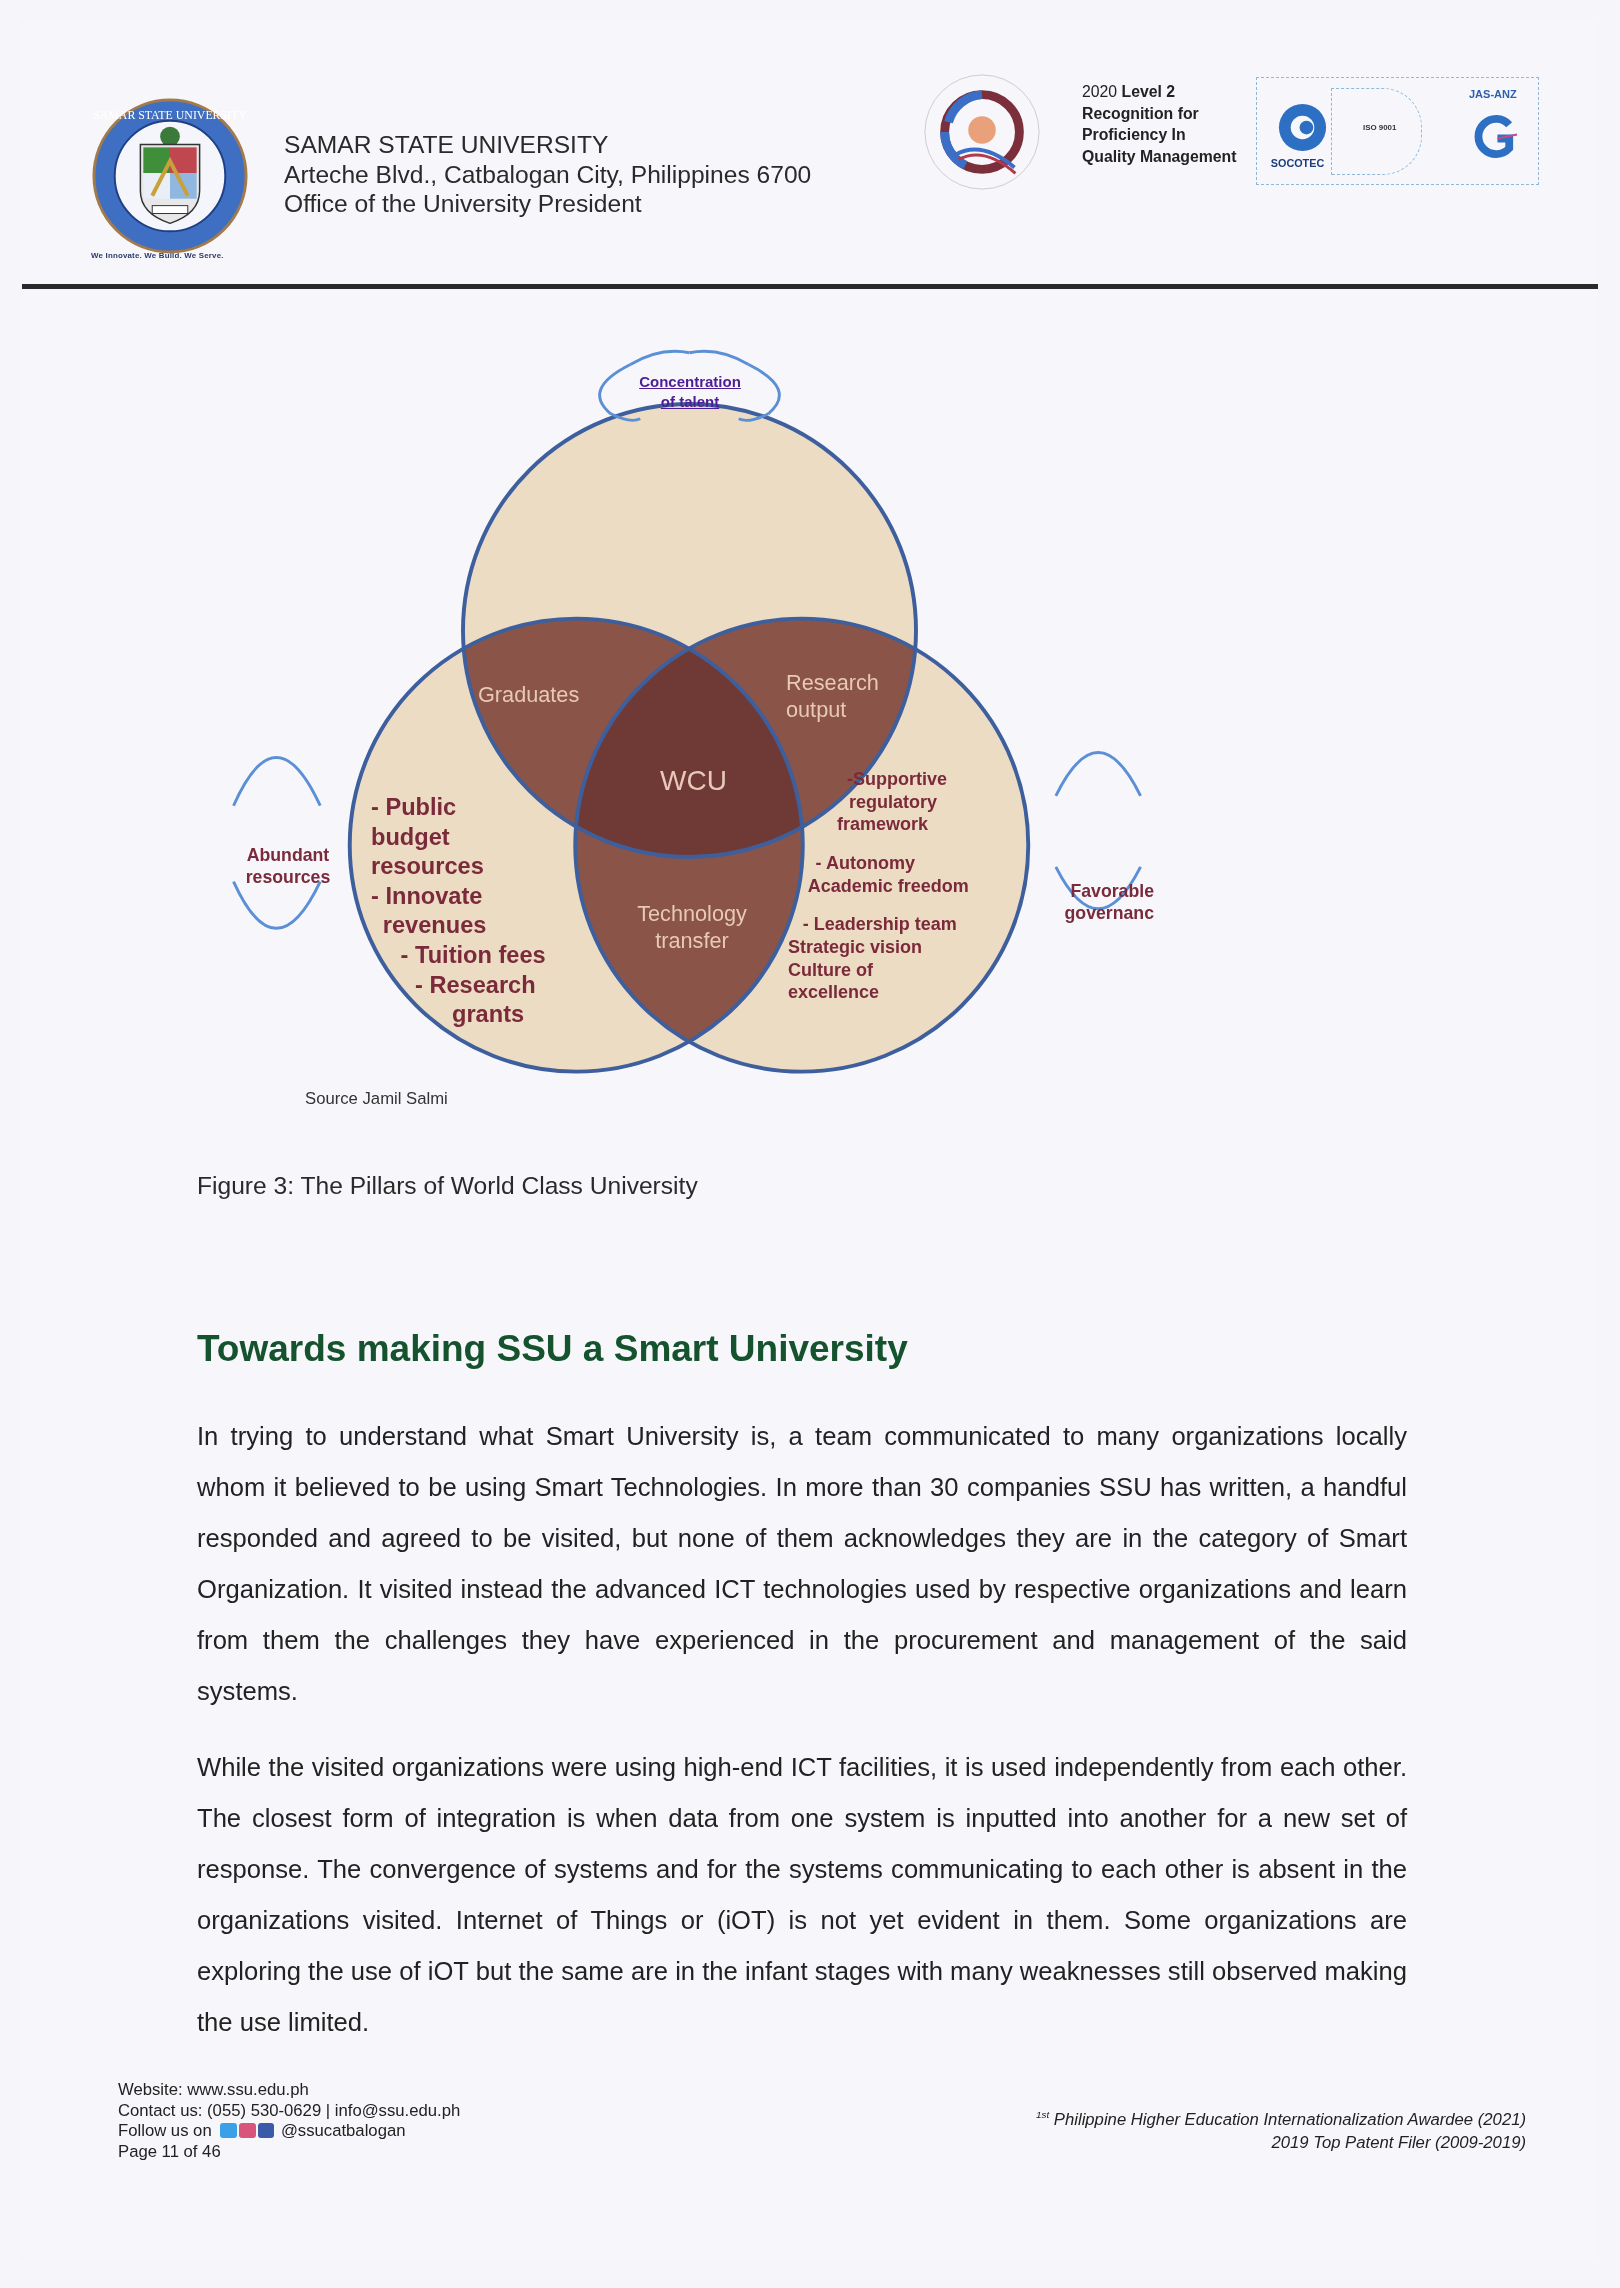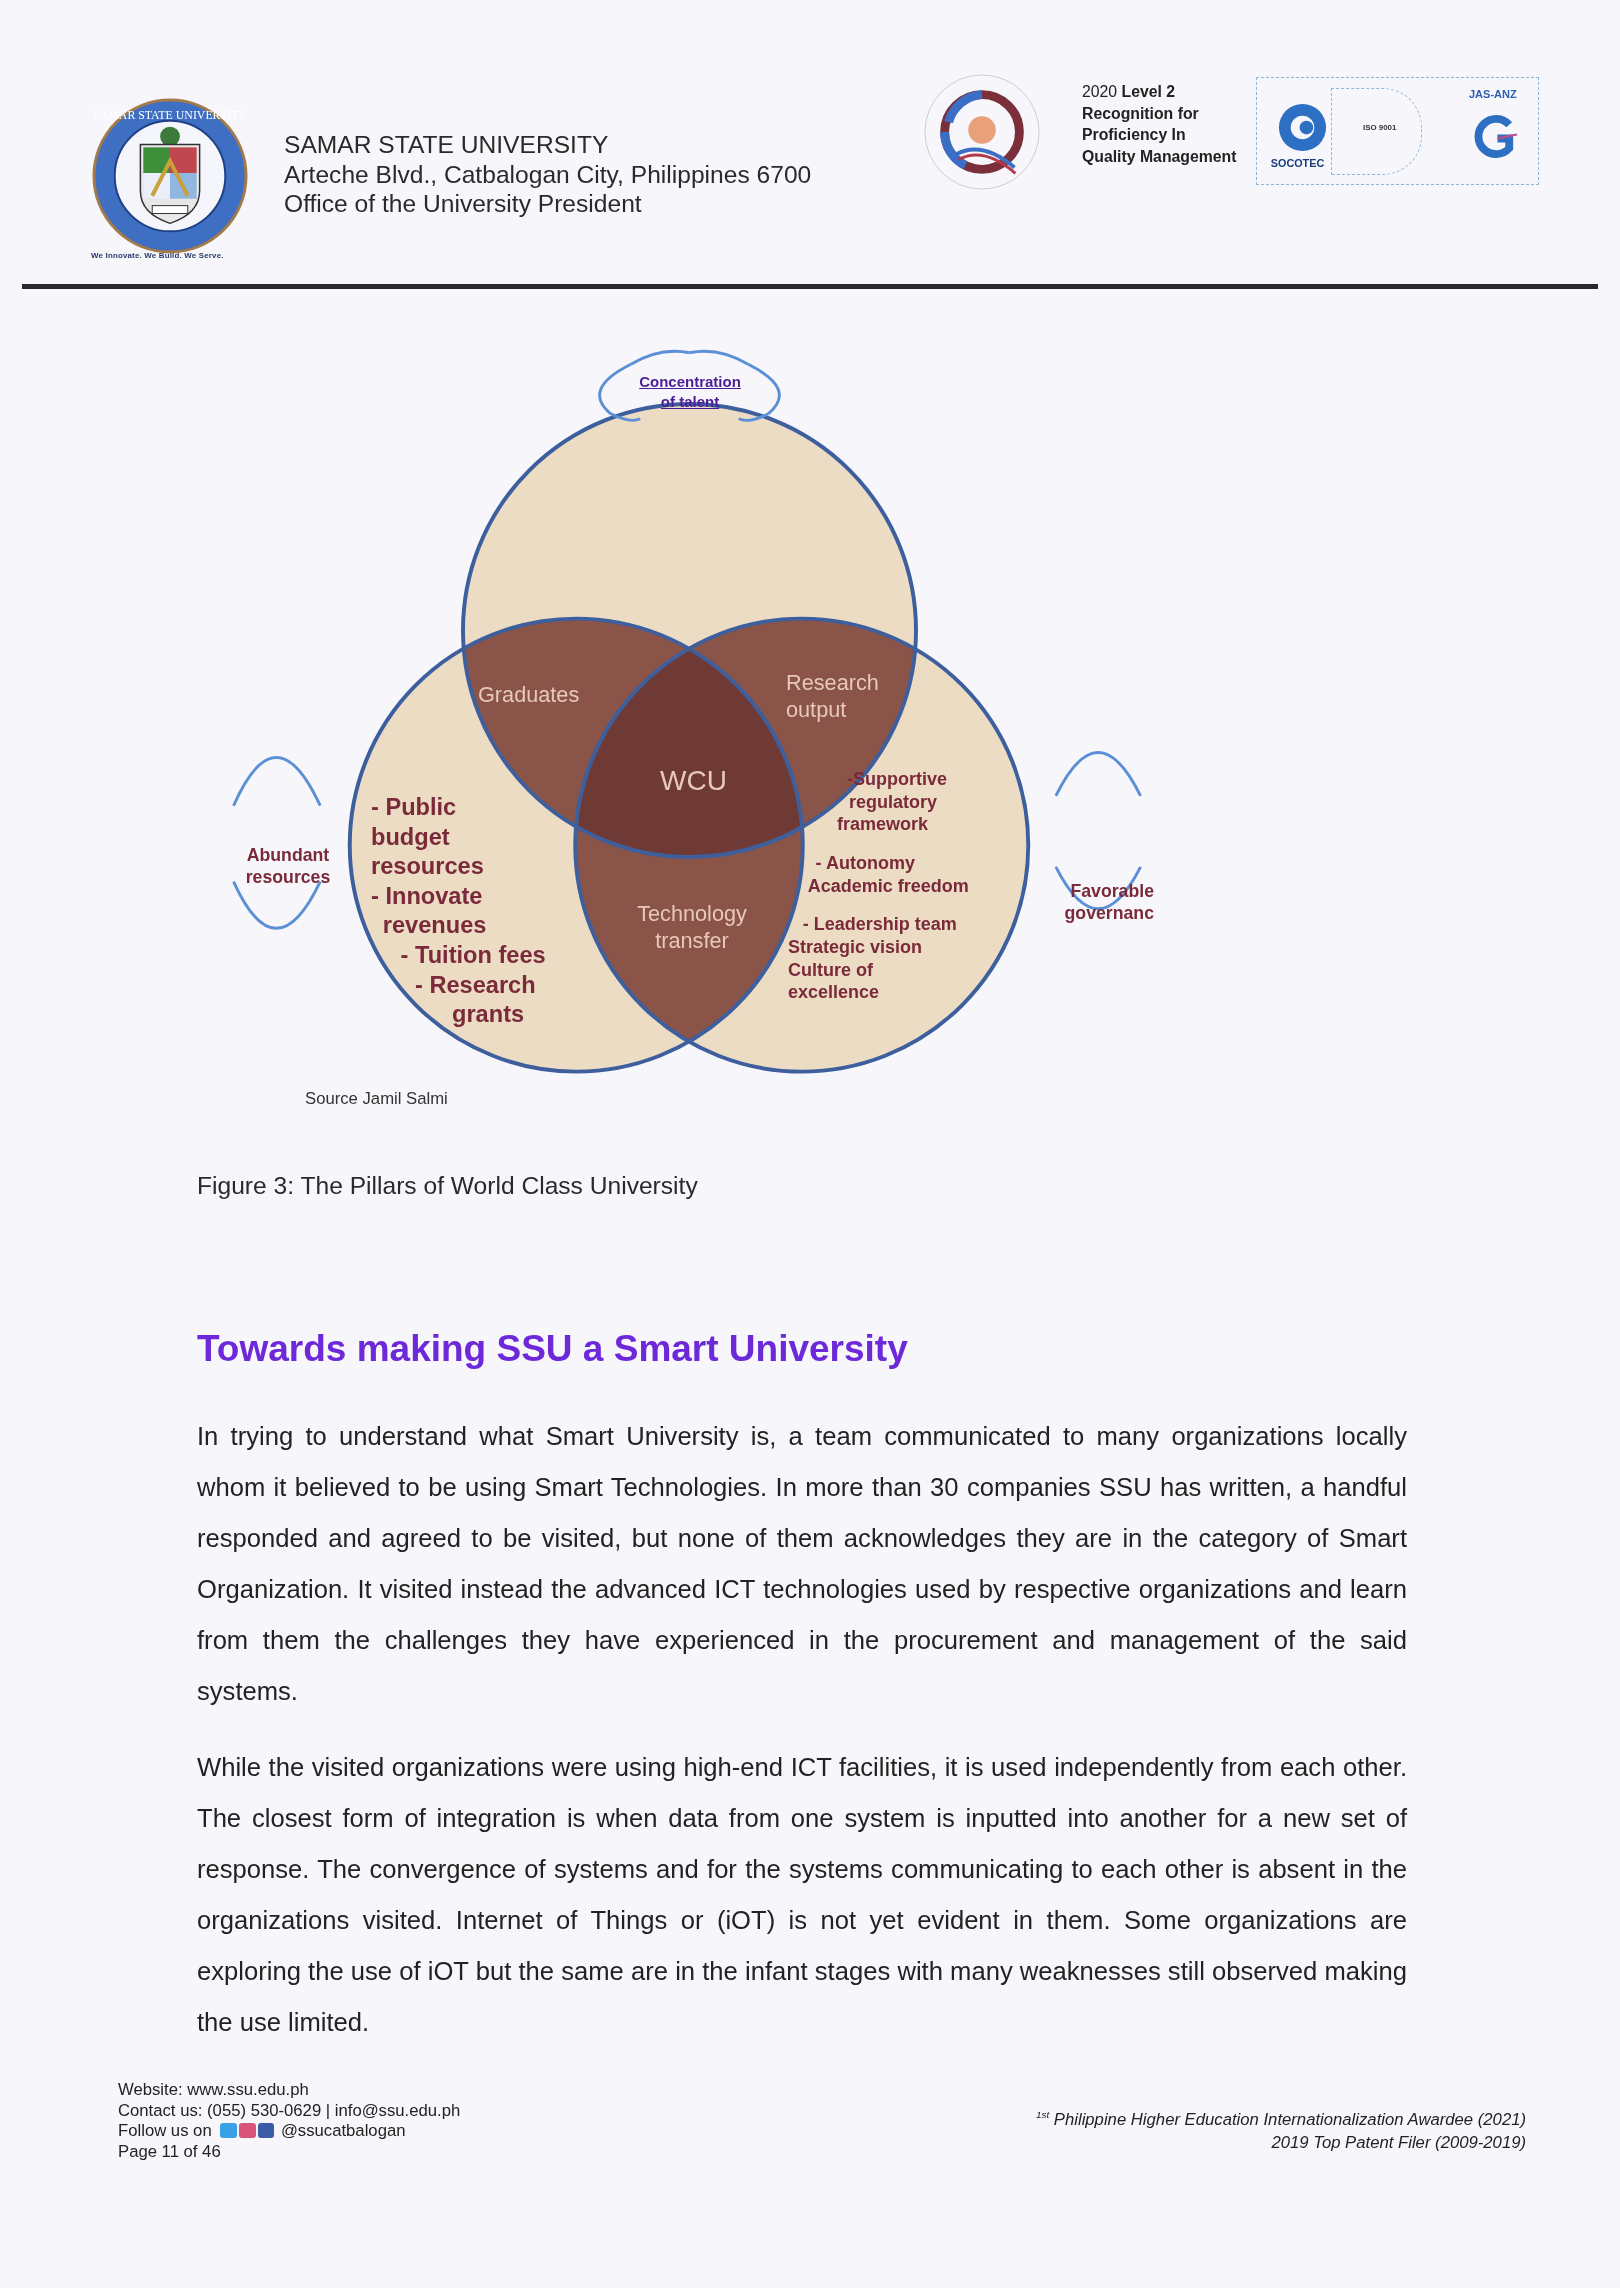--- a/index.html
+++ b/index.html
@@ -13,21 +13,21 @@
   .award-text b { font-weight:bold; }
   .cert-box { left:1256px; top:77px; width:281px; height:106px; border:1px dashed #8fb8d8; }
   .cert-inner { position:absolute; left:74px; top:9.9px; width:89px; height:85px; border:1px dashed #8fb8d8; border-radius:0 39px 39px 0; }
   .cert-iso { position:absolute; left:106px; top:45px; font-size:7.9px; font-weight:bold; color:#333; }
   .cert-socotec { position:absolute; left:13.8px; top:79px; font-size:10.8px; font-weight:bold; color:#1a3d7a; }
   .cert-jas { position:absolute; left:212px; top:9.9px; font-size:11px; font-weight:bold; color:#2b5fb0; }
   .rule { left:21.7px; top:284px; width:1576px; height:4.9px; background:#2a2a2a; }
   .venn-wrap { left:197px; top:335px; width:985px; height:778px; }
   .source { left:305px; top:1089px; font-size:16.7px; color:#333; }
   .caption { left:197px; top:1172px; font-size:24.6px; color:#2a2a2a; }
-  .heading { left:197px; top:1328px; font-size:37px; font-weight:bold; color:#6d28d9; }
+  .heading { left:197px; top:1328px; font-size:37px; font-weight:bold; color:#14532d; }
   .para { left:197px; width:1210px; font-size:25.6px; line-height:51px; color:#222; text-align:justify; }
   .p1 { top:1411px; }
   .p2 { top:1742px; }
   .footer-left { left:118px; top:2080px; font-size:16.7px; line-height:20.7px; color:#222; }
   .footer-right { right:94px; top:2103px; font-size:16.7px; line-height:23.6px; color:#222; font-style:italic; text-align:right; }
   .social { display:inline-block; width:16.7px; height:15.8px; vertical-align:-2px; margin-right:2px; border-radius:3px; }
   .venn-label { font-family:"Liberation Sans", sans-serif; font-weight:bold; }
 </style>
 </head>
 <body>

